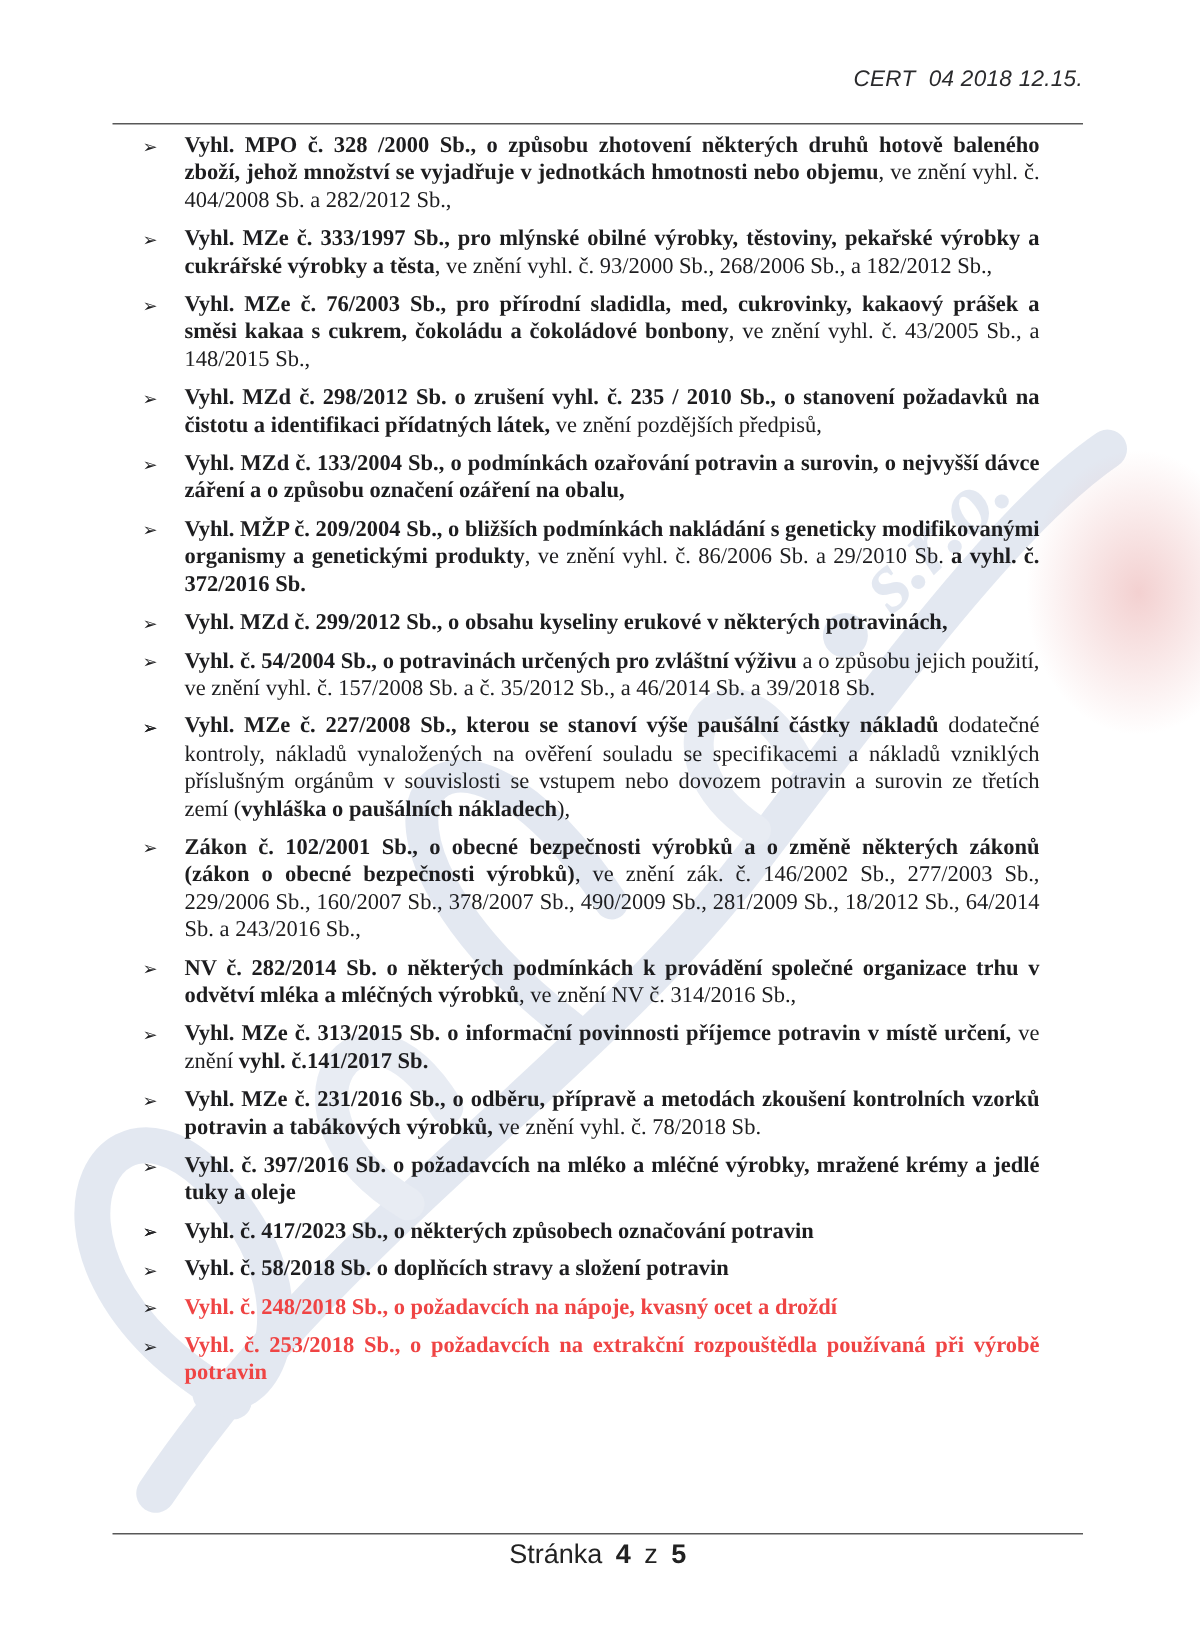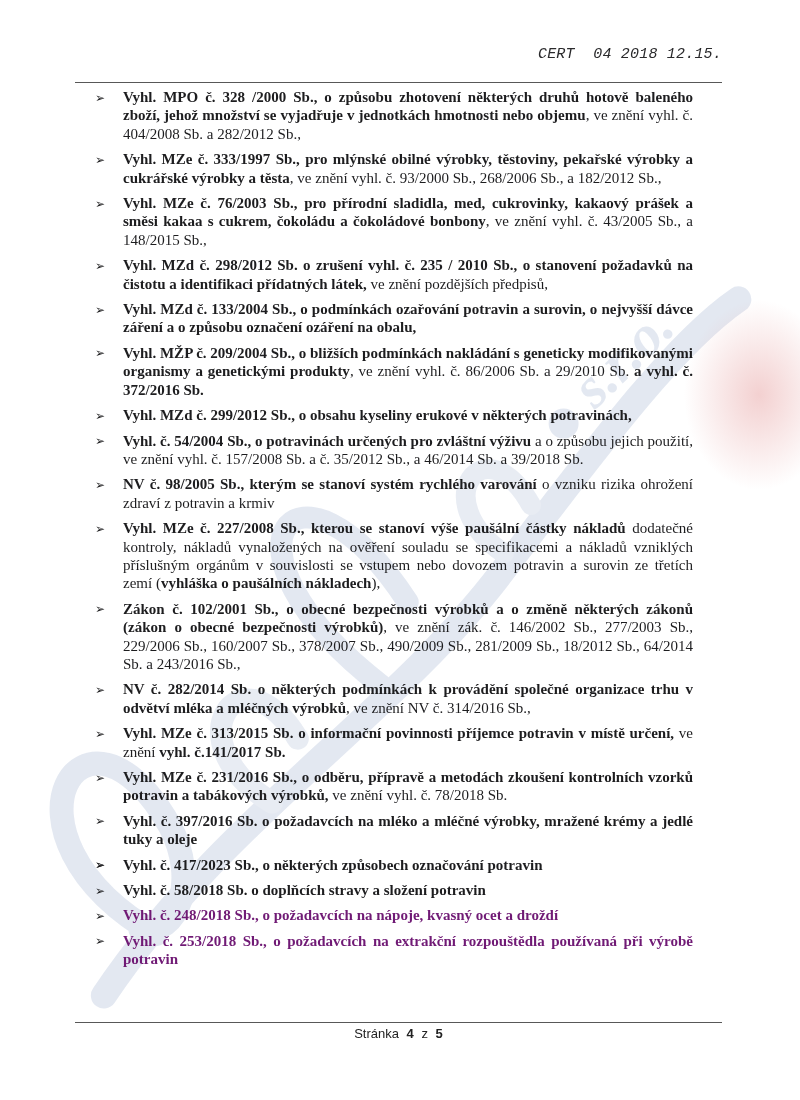--- a/index.html
+++ b/index.html
@@ -22,21 +22,21 @@
     border-radius:50%;
     z-index:0;pointer-events:none;
   }
 
   
   .header-row{
     position:absolute;top:44px;left:75px;right:78px;height:20px;
     text-align:right;z-index:2;
   }
   .doc-ref{
-    font-family:Liberation Mono, monospace;
+    font-family:Liberation Sans, sans-serif;
     font-style:italic;font-size:15px;color:#2a2a2c;white-space:pre;
     letter-spacing:0.2px;
   }
   .rule{
     position:absolute;left:75px;right:78px;height:0;
     border-top:1.2px solid #585858;z-index:2;
   }
   .rule.top{top:82px;}
   .rule.bottom{top:1022px;}
 
@@ -52,29 +52,29 @@
     font-size:15px;line-height:18.4px;
     text-align:justify;
   }
   .bullet{
     position:absolute;left:0;top:0.5px;
     font-family:"DejaVu Sans",sans-serif;
     font-size:12px;color:#1d1d1f;
   }
   .seg{font-weight:normal;}
   .seg.bold{font-weight:bold;}
-  .law-item.red .seg{color:#701a75;}
+  .law-item.red .seg{color:#ef4444;}
   .law-item.red .bullet{color:#1d1d1f;}
 
   
   .footer-row{
     position:absolute;top:1026px;left:75px;right:78px;
     text-align:center;z-index:2;
     font-family:"Liberation Sans","DejaVu Sans",sans-serif;
-    font-size:13px;color:#222;
+    font-size:18px;color:#222;
   }
   .footer-row .b{font-weight:bold;}
   .footer-row span{margin:0 2px;}
 </style>
 </head>
 <body>
 
 <div class="page">
 
   <svg class="watermark" viewBox="0 0 800 1100" xmlns="http://www.w3.org/2000/svg" aria-hidden="true">
@@ -97,21 +97,21 @@
 
   <ol class="law-list" id="law-list">
       <li class="law-item"><span class="bullet">➢</span><span class="law-text"><span class="seg bold">Vyhl. MPO č. 328 /2000 Sb., o způsobu zhotovení některých druhů hotově baleného zboží, jehož množství se vyjadřuje v jednotkách hmotnosti nebo objemu</span><span class="seg">, ve znění vyhl. č. 404/2008 Sb. a 282/2012 Sb.,</span></span></li>
       <li class="law-item"><span class="bullet">➢</span><span class="law-text"><span class="seg bold">Vyhl. MZe č. 333/1997 Sb., pro mlýnské obilné výrobky, těstoviny, pekařské výrobky a cukrářské výrobky a těsta</span><span class="seg">, ve znění vyhl. č. 93/2000 Sb., 268/2006 Sb., a 182/2012 Sb.,</span></span></li>
       <li class="law-item"><span class="bullet">➢</span><span class="law-text"><span class="seg bold">Vyhl. MZe č. 76/2003 Sb., pro přírodní sladidla, med, cukrovinky, kakaový prášek a směsi kakaa s cukrem, čokoládu a čokoládové bonbony</span><span class="seg">, ve znění vyhl. č. 43/2005 Sb., a 148/2015 Sb.,</span></span></li>
       <li class="law-item"><span class="bullet">➢</span><span class="law-text"><span class="seg bold">Vyhl. MZd č. 298/2012 Sb. o zrušení vyhl. č. 235 / 2010 Sb., o stanovení požadavků na čistotu a identifikaci přídatných látek,</span><span class="seg"> ve znění pozdějších předpisů,</span></span></li>
       <li class="law-item"><span class="bullet">➢</span><span class="law-text"><span class="seg bold">Vyhl. MZd č. 133/2004 Sb., o podmínkách ozařování potravin a surovin, o nejvyšší dávce záření a o způsobu označení ozáření na obalu,</span></span></li>
       <li class="law-item"><span class="bullet">➢</span><span class="law-text"><span class="seg bold">Vyhl. MŽP č. 209/2004 Sb., o bližších podmínkách nakládání s geneticky modifikovanými organismy a genetickými produkty</span><span class="seg">, ve znění vyhl. č. 86/2006 Sb. a 29/2010 Sb. </span><span class="seg bold">a vyhl. č. 372/2016 Sb.</span></span></li>
       <li class="law-item"><span class="bullet">➢</span><span class="law-text"><span class="seg bold">Vyhl. MZd č. 299/2012 Sb., o obsahu kyseliny erukové v některých potravinách,</span></span></li>
       <li class="law-item"><span class="bullet">➢</span><span class="law-text"><span class="seg bold">Vyhl. č. 54/2004 Sb., o potravinách určených pro zvláštní výživu</span><span class="seg"> a o způsobu jejich použití, ve znění vyhl. č. 157/2008 Sb. a č. 35/2012 Sb., a 46/2014 Sb. a 39/2018 Sb.</span></span></li>
-      <li class="law-item"><span class="bullet">➢</span><span class="law-text"><span class="seg bold">NV č. 98/2005 Sb., kterým se stanoví systém rychlého varování</span><span class="seg"> o vzniku rizika ohrožení zdraví z potravin a krmiv</span></span></li>
+      <li class="law-item"><span class="bullet">➢</span></li>
       <li class="law-item"><span class="bullet">➢</span><span class="law-text"><span class="seg bold">Vyhl. MZe č. 227/2008 Sb., kterou se stanoví výše paušální částky nákladů</span><span class="seg"> dodatečné kontroly, nákladů vynaložených na ověření souladu se specifikacemi a nákladů vzniklých příslušným orgánům v souvislosti se vstupem nebo dovozem potravin a surovin ze třetích zemí (</span><span class="seg bold">vyhláška o paušálních nákladech</span><span class="seg">),</span></span></li>
       <li class="law-item"><span class="bullet">➢</span><span class="law-text"><span class="seg bold">Zákon č. 102/2001 Sb., o obecné bezpečnosti výrobků a o změně některých zákonů (zákon o obecné bezpečnosti výrobků)</span><span class="seg">, ve znění zák. č. 146/2002 Sb., 277/2003 Sb., 229/2006 Sb., 160/2007 Sb., 378/2007 Sb., 490/2009 Sb., 281/2009 Sb., 18/2012 Sb., 64/2014 Sb. a 243/2016 Sb.,</span></span></li>
       <li class="law-item"><span class="bullet">➢</span><span class="law-text"><span class="seg bold">NV č. 282/2014 Sb. o některých podmínkách k provádění společné organizace trhu v odvětví mléka a mléčných výrobků</span><span class="seg">, ve znění NV č. 314/2016 Sb.,</span></span></li>
       <li class="law-item"><span class="bullet">➢</span><span class="law-text"><span class="seg bold">Vyhl. MZe č. 313/2015 Sb. o informační povinnosti příjemce potravin v místě určení,</span><span class="seg"> ve znění </span><span class="seg bold">vyhl. č.141/2017 Sb.</span></span></li>
       <li class="law-item"><span class="bullet">➢</span><span class="law-text"><span class="seg bold">Vyhl. MZe č. 231/2016 Sb., o odběru, přípravě a metodách zkoušení kontrolních vzorků potravin a tabákových výrobků,</span><span class="seg"> ve znění vyhl. č. 78/2018 Sb.</span></span></li>
       <li class="law-item"><span class="bullet">➢</span><span class="law-text"><span class="seg bold">Vyhl. č. 397/2016 Sb. o požadavcích na mléko a mléčné výrobky, mražené krémy a jedlé tuky a oleje</span></span></li>
       <li class="law-item"><span class="bullet">➢</span></li>
       <li class="law-item"><span class="bullet">➢</span><span class="law-text"><span class="seg bold">Vyhl. č. 417/2023 Sb., o některých způsobech označování potravin</span></span></li>
       <li class="law-item"><span class="bullet">➢</span><span class="law-text"><span class="seg bold">Vyhl. č. 58/2018 Sb. o doplňcích stravy a složení potravin</span></span></li>
       <li class="law-item red"><span class="bullet">➢</span><span class="law-text"><span class="seg bold">Vyhl. č. 248/2018 Sb., o požadavcích na nápoje, kvasný ocet a droždí</span></span></li>

